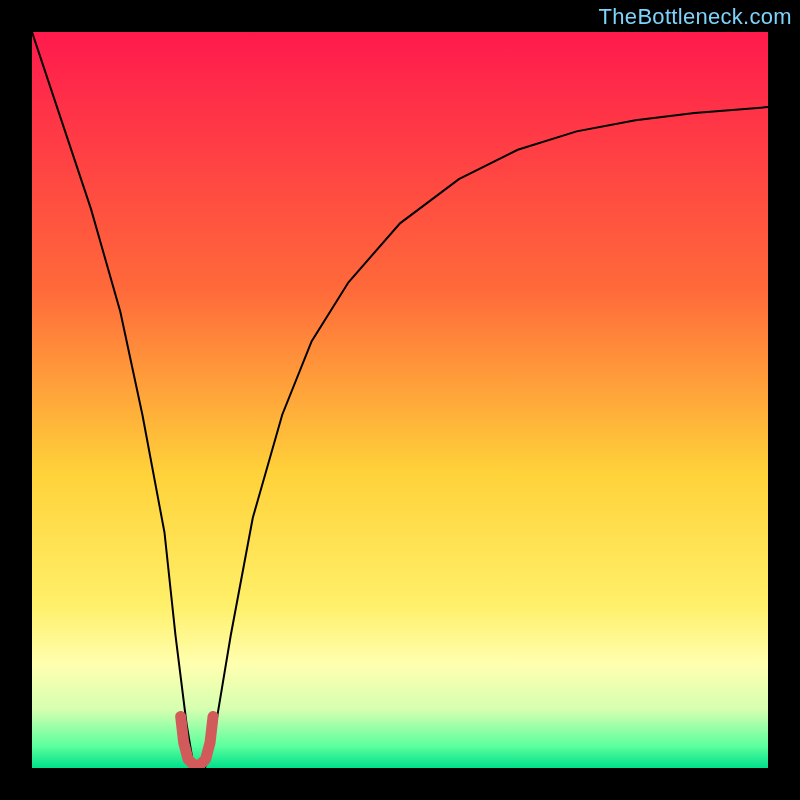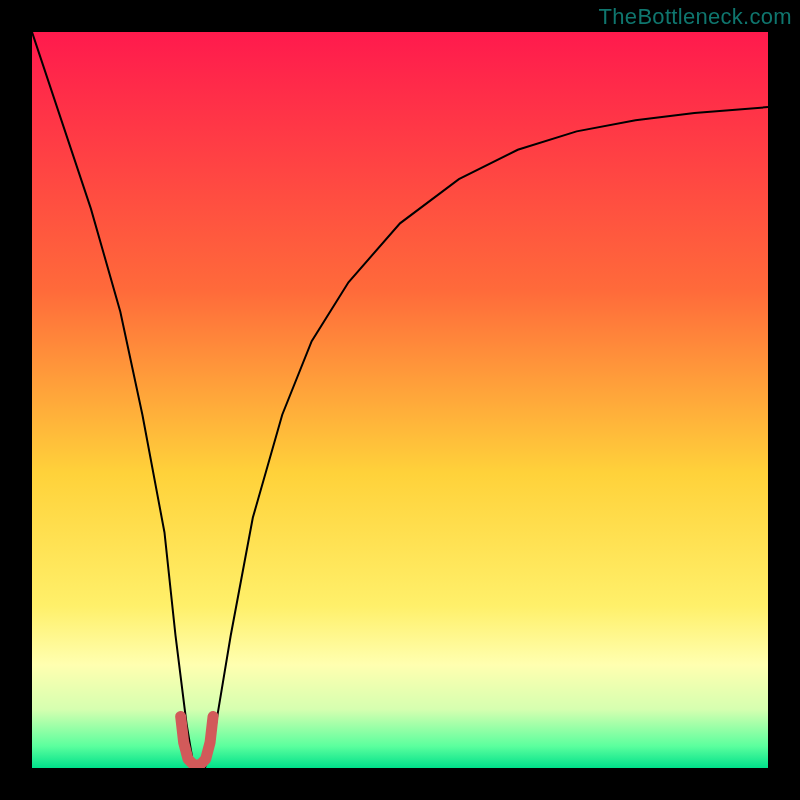--- a/index.html
+++ b/index.html
@@ -26,21 +26,21 @@
   }
   .plot-area svg {
     display: block;
     width: 736px;
     height: 736px;
   }
   .watermark {
     position: absolute;
     top: 4px;
     right: 8px;
-    color: #0f766e;
+    color: #7dd3fc;
     font-size: 22px;
     font-weight: 500;
     letter-spacing: 0.3px;
     user-select: none;
   }
 </style>
 </head>
 <body>
 
 <div class="stage">

